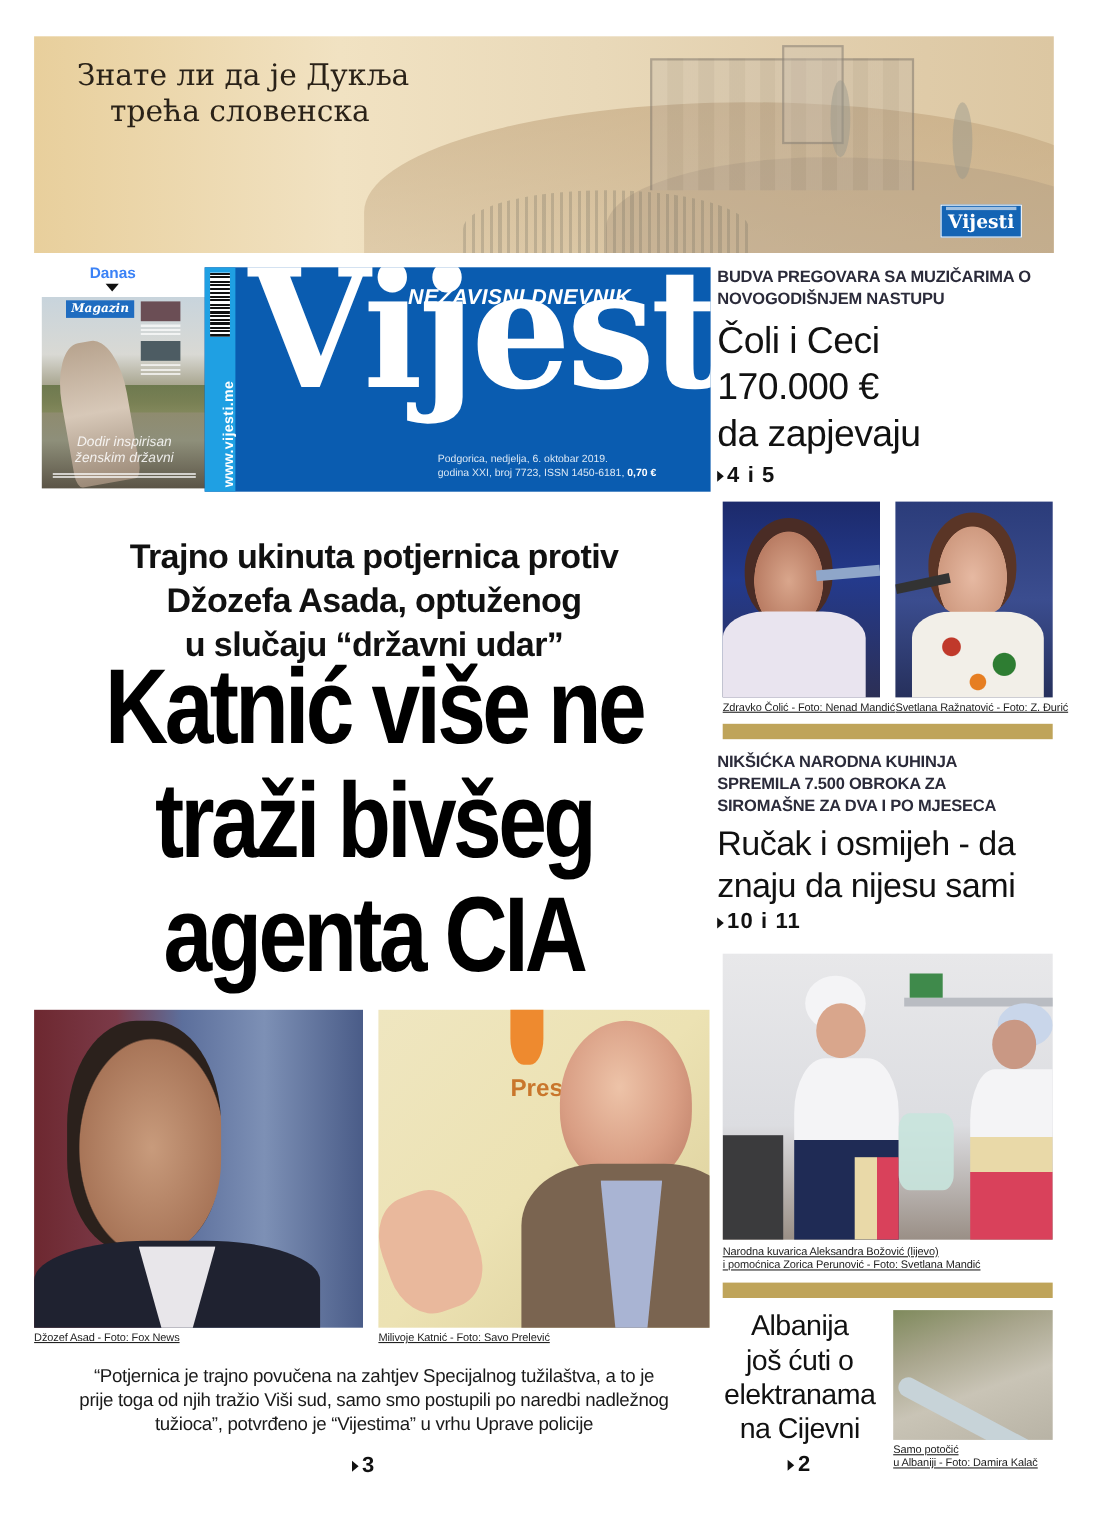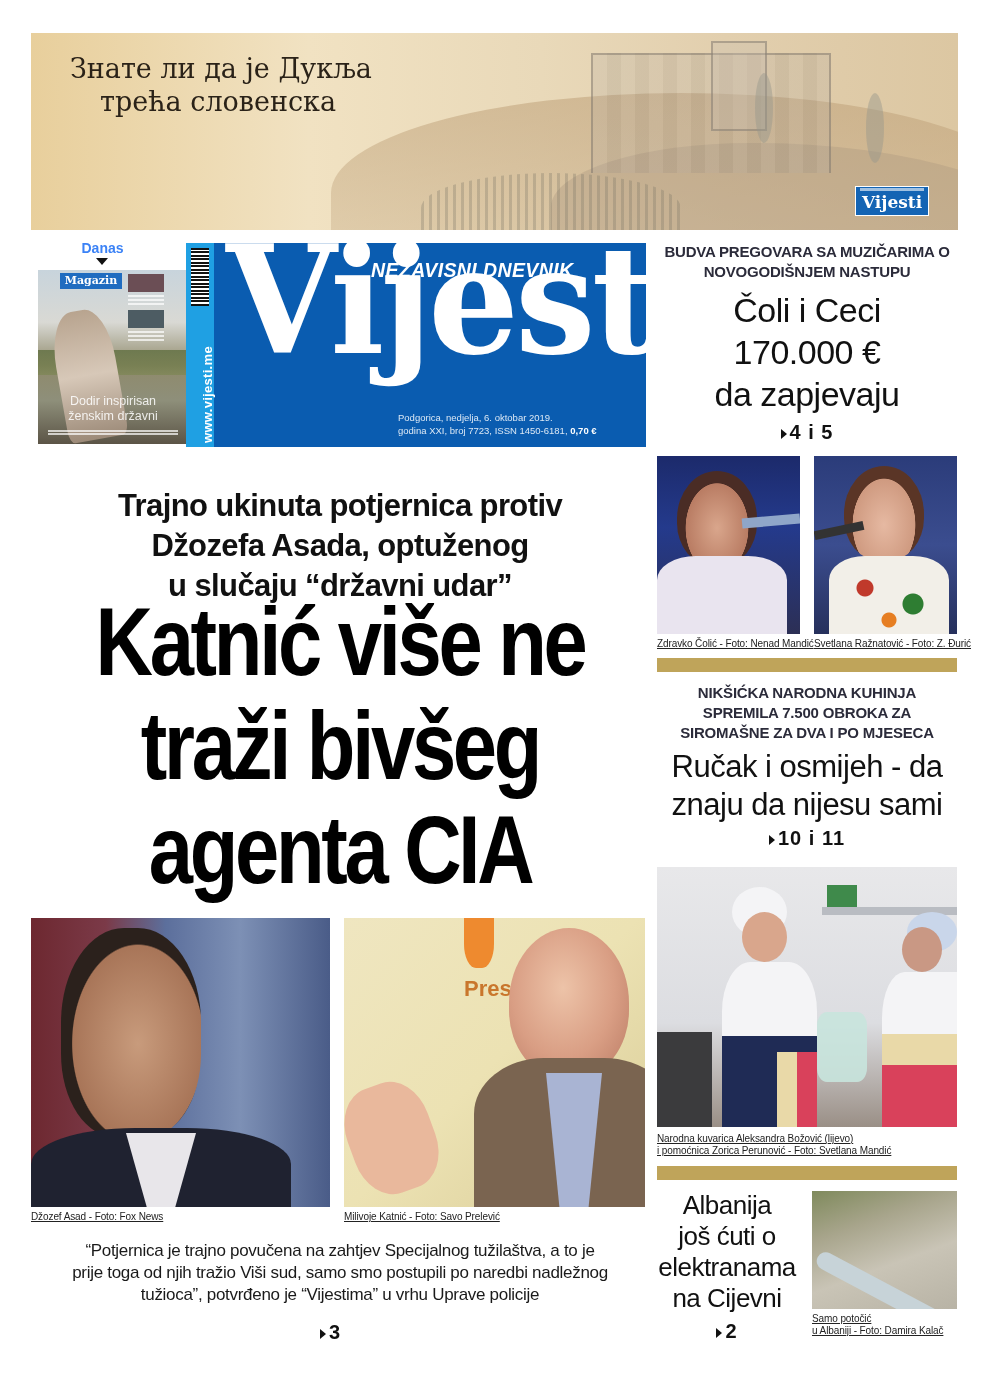--- a/index.html
+++ b/index.html
@@ -25,21 +25,21 @@
   .banner-text { left: 70px; top: 52px; font-family: "DejaVu Serif", "Liberation Serif", serif; font-size: 27px; line-height: 33px; color: #2a2218; }
   .banner-text div { white-space: nowrap; }
   .banner-logo { left: 855px; top: 186px; width: 74px; height: 30px; background: #1464b4; color: #fff; border: 1px solid #fff;
     font-family: "DejaVu Serif", serif; font-weight: bold; font-size: 17px; text-align: center; line-height: 30px; }
   .banner-logo .tiny { position:absolute; top:1px; left: 4px; right: 4px; height: 3px; background: rgba(255,255,255,0.6); }
 
   
   .danas { left: 40px; top: 240px; width: 125px; text-align: center; font-weight: bold; font-size: 14px; color: #3b82f6; }
   .danas-arrow { left: 96px; top: 258px; width: 0; height: 0; border-left: 6px solid transparent; border-right: 6px solid transparent; border-top: 7px solid #111; }
   .magazin { left: 38px; top: 270px; width: 150px; height: 174px; overflow: hidden;
-    background: linear-gradient(180deg, #c8d4dc 0%, #d9d9d4 30%, #8f8a6b 55%, #8e8f7a 75%, #5b5446 100%); }
+    background: linear-gradient(180deg, #c8d4dc 0%, #d9d9d4 30%, #8f8a6b 55%, #8e8f7a 75%, #5b5446 100%); font-style: italic; }
   .magazin .figure { position:absolute; left: 20px; top: 40px; width: 60px; height: 130px; border-radius: 40% 40% 10% 10%;
     background: linear-gradient(180deg, #b8a48f, #d7c8b8 50%, #9c8a78); transform: rotate(-10deg); }
   .magazin .trees { position:absolute; left:0; right:0; top: 80px; height: 25px; background: linear-gradient(180deg, #5f6e3f, #7f8757); opacity: .8; }
   .magazin .mag-logo { position:absolute; left: 22px; top: 3px; width: 62px; height: 16px; background: #1f6cc0; color: #fff;
     font-family: "DejaVu Serif", serif; font-weight: bold; font-size: 11px; line-height: 16px; text-align: center; }
   .magazin .thumb { position:absolute; left: 90px; width: 36px; height: 18px; background: #6b4e55; }
   .magazin .thumbcap { position:absolute; left: 90px; width: 36px; height: 10px;
     background: repeating-linear-gradient(180deg, rgba(255,255,255,0.7) 0 2px, transparent 2px 4px); }
   .magazin .mag-title { position:absolute; left: 2px; right: 2px; top: 124px; color: rgba(255,255,255,0.85); font-size: 12.5px; line-height: 15px; text-align: center; }
   .magazin .mag-sub { position:absolute; left: 10px; right: 10px; top: 160px; height: 6px;
@@ -52,21 +52,21 @@
     background-image: repeating-linear-gradient(180deg, #111 0 2px, #fff 2px 3px, #111 3px 5px, #fff 5px 7px); }
   .masthead .url { position:absolute; left: 14px; top: 200px; transform-origin: 0 0; transform: rotate(-90deg);
     color: #fff; font-weight: bold; font-size: 13px; white-space: nowrap; letter-spacing: 0.3px; }
   .masthead .tagline { position:absolute; left: 185px; top: 16px; color: #fff; font-weight: bold; font-style: italic; font-size: 19.5px; letter-spacing: 0.4px; white-space: nowrap; }
   .masthead .logo { position:absolute; left: 40px; top: -18px; color: #fff; font-family: "DejaVu Serif", "Liberation Serif", serif; font-weight: bold;
     font-size: 150px; letter-spacing: -4px; line-height: 1; white-space: nowrap; transform: scaleX(0.95); transform-origin: 0 0; }
   .masthead .dateline { position:absolute; left: 212px; top: 168px; color: #dbe8f5; font-size: 9.5px; line-height: 13px; white-space: nowrap; }
   .masthead .dateline b { color: #fff; }
 
   
-  .right-col { left: 652px; width: 310px; text-align: center; }
+  .right-col { left: 652px; width: 310px; }
   .kicker { font-weight: bold; font-size: 15px; line-height: 20px; color: #2b2b3a; letter-spacing: -0.2px; }
   .rhead { font-size: 34px; line-height: 42px; color: #111; letter-spacing: -0.5px; }
   .pageref { font-weight: bold; font-size: 20px; color: #111; letter-spacing: 1px; }
   .pageref::before { content: ""; display: inline-block; width: 0; height: 0; border-top: 5px solid transparent; border-bottom: 5px solid transparent; border-left: 6px solid #111; margin-right: 3px; vertical-align: 0; }
   .gold-bar { left: 657px; width: 300px; height: 14px; background: #bfa45a; }
 
   .photo { overflow: hidden; }
   .caption { font-size: 10px; color: #222; line-height: 12px; white-space: nowrap; letter-spacing: -0.1px; text-decoration: underline; }
 
   

